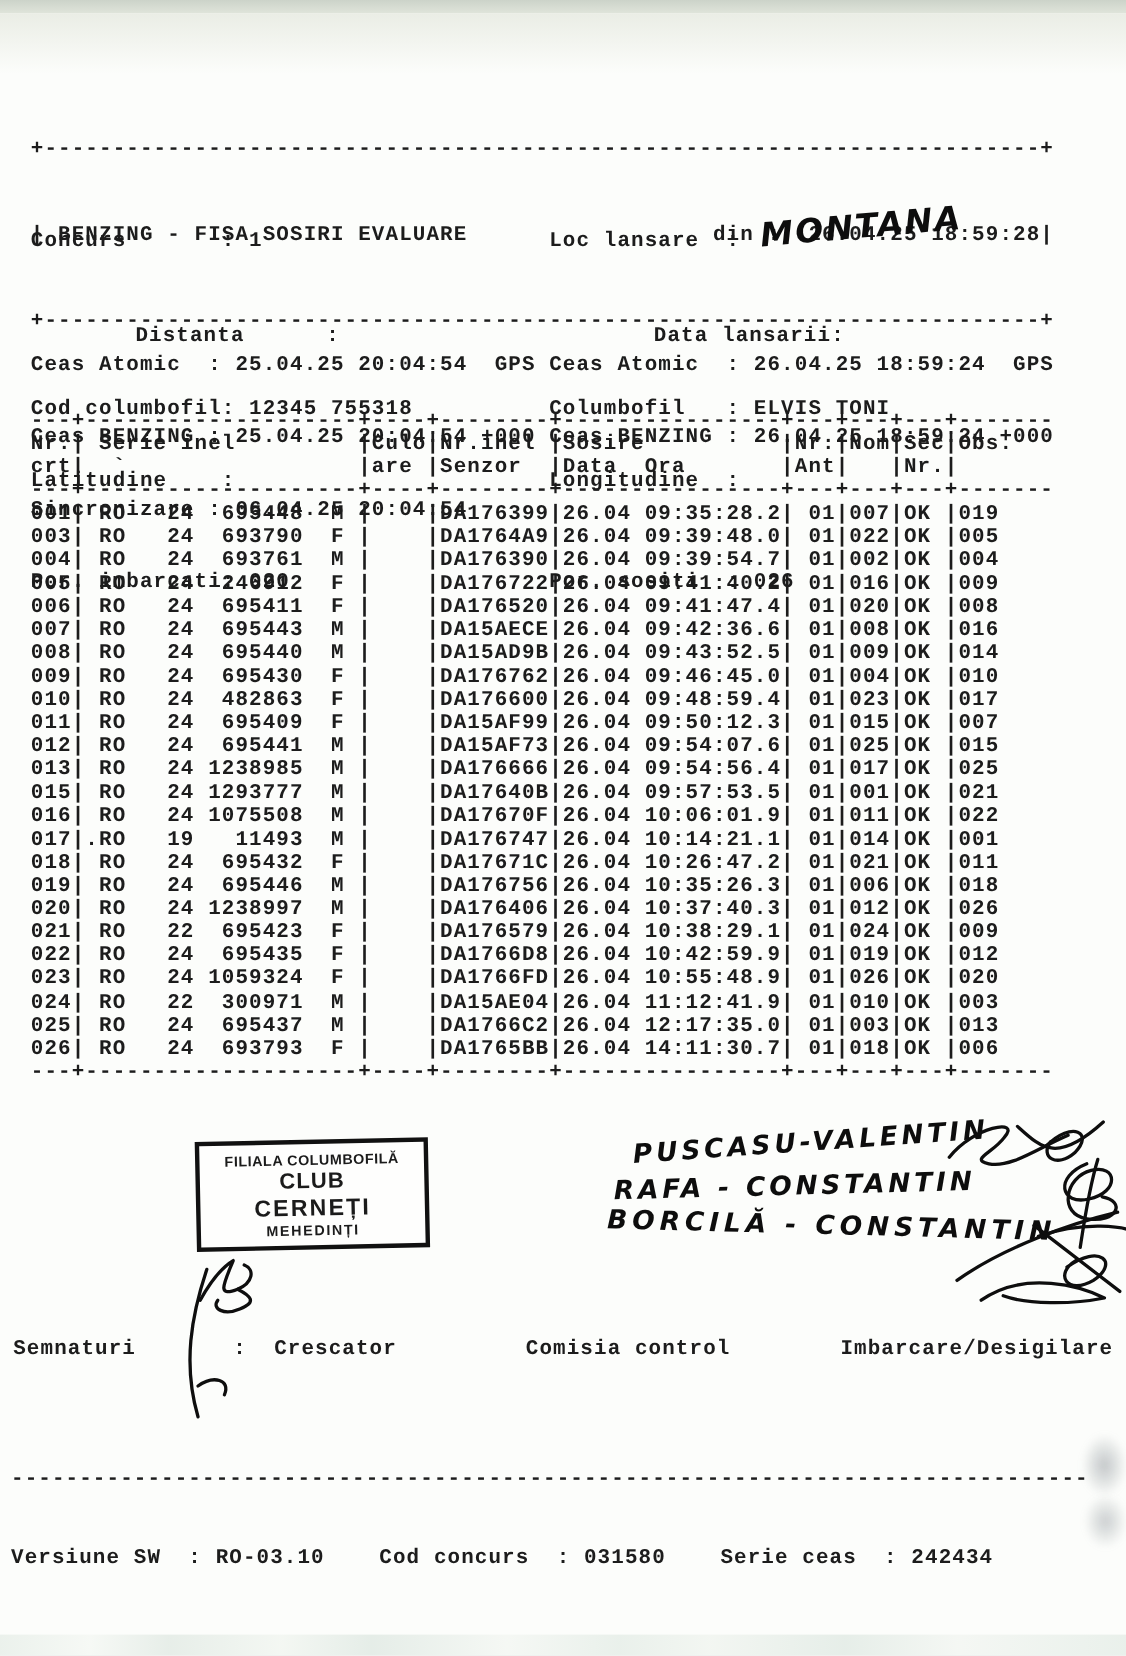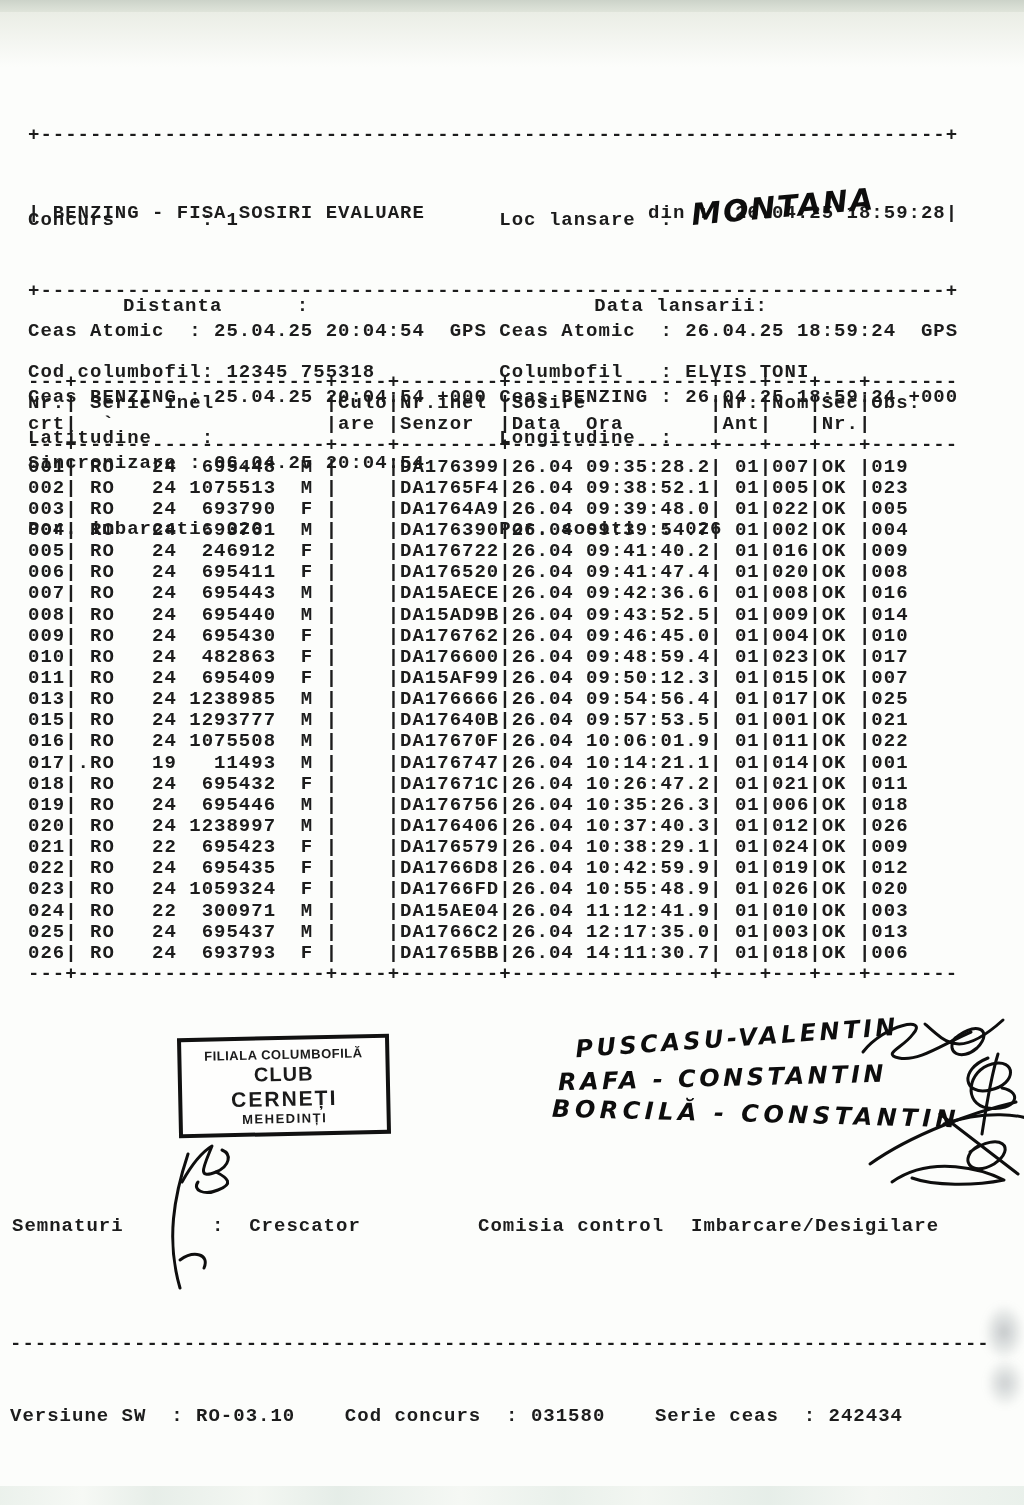--- a/index.html
+++ b/index.html
@@ -69,30 +69,30 @@
     <div id="clock-l3">Sincronizare : 06.04.25 20:04:54</div>
     <div id="clock-l4">Por. imbarcati: 020                   Por. sositi  : 026</div>
   </div>
 
   <div class="abs" id="table-block">
       <div class="trow">---+--------------------+----+--------+----------------+---+---+---+-------</div>
       <div class="trow">Nr.| Serie inel         |Culo|Nr.inel |Sosire          |Nr.|Nom|Sec|Obs.   </div>
       <div class="trow">crt|  `                 |are |Senzor  |Data  Ora       |Ant|   |Nr.|       </div>
       <div class="trow">---+--------------------+----+--------+----------------+---+---+---+-------</div>
       <div class="trow">001| RO   24  695448  M |    |DA176399|26.04 09:35:28.2| 01|007|OK |019</div>
-      <div class="trow">002| RO   24 1075513  M |    |DA1765F4|26.04 09:38:52.1| 01|005|OK |023</div>
       <div class="trow">003| RO   24  693790  F |    |DA1764A9|26.04 09:39:48.0| 01|022|OK |005</div>
       <div class="trow">004| RO   24  693761  M |    |DA176390|26.04 09:39:54.7| 01|002|OK |004</div>
       <div class="trow">005| RO   24  246912  F |    |DA176722|26.04 09:41:40.2| 01|016|OK |009</div>
       <div class="trow">006| RO   24  695411  F |    |DA176520|26.04 09:41:47.4| 01|020|OK |008</div>
       <div class="trow">007| RO   24  695443  M |    |DA15AECE|26.04 09:42:36.6| 01|008|OK |016</div>
       <div class="trow">008| RO   24  695440  M |    |DA15AD9B|26.04 09:43:52.5| 01|009|OK |014</div>
       <div class="trow">009| RO   24  695430  F |    |DA176762|26.04 09:46:45.0| 01|004|OK |010</div>
       <div class="trow">010| RO   24  482863  F |    |DA176600|26.04 09:48:59.4| 01|023|OK |017</div>
       <div class="trow">011| RO   24  695409  F |    |DA15AF99|26.04 09:50:12.3| 01|015|OK |007</div>
+      <div class="trow">012| RO   24  695441  M |    |DA15AF73|26.04 09:54:07.6| 01|025|OK |015</div>
       <div class="trow">013| RO   24 1238985  M |    |DA176666|26.04 09:54:56.4| 01|017|OK |025</div>
       <div class="trow">015| RO   24 1293777  M |    |DA17640B|26.04 09:57:53.5| 01|001|OK |021</div>
       <div class="trow">016| RO   24 1075508  M |    |DA17670F|26.04 10:06:01.9| 01|011|OK |022</div>
       <div class="trow">017|.RO   19   11493  M |    |DA176747|26.04 10:14:21.1| 01|014|OK |001</div>
       <div class="trow">018| RO   24  695432  F |    |DA17671C|26.04 10:26:47.2| 01|021|OK |011</div>
       <div class="trow">019| RO   24  695446  M |    |DA176756|26.04 10:35:26.3| 01|006|OK |018</div>
       <div class="trow">020| RO   24 1238997  M |    |DA176406|26.04 10:37:40.3| 01|012|OK |026</div>
       <div class="trow">021| RO   22  695423  F |    |DA176579|26.04 10:38:29.1| 01|024|OK |009</div>
       <div class="trow">022| RO   24  695435  F |    |DA1766D8|26.04 10:42:59.9| 01|019|OK |012</div>
       <div class="trow">023| RO   24 1059324  F |    |DA1766FD|26.04 10:55:48.9| 01|026|OK |020</div>
@@ -133,21 +133,21 @@
   <svg class="sig" style="left:132px;top:1138px" width="120" height="158" viewBox="0 0 120 158">
     <path d="M56 16 C42 58 34 102 48 150"></path>
     <path d="M50 44 C60 26 70 14 80 8 C72 28 64 42 84 34 C98 28 100 16 90 12"></path>
     <path d="M84 34 C96 40 102 46 86 52 C72 58 60 52 66 44"></path>
     <path d="M48 122 C62 112 78 116 72 130"></path>
   </svg>
 
   <div class="abs mono sem" style="left:12px">Semnaturi</div>
   <div class="abs mono sem" style="left:212px">:  Crescator</div>
   <div class="abs mono sem" style="left:478px">Comisia control</div>
-  <div class="abs mono sem" style="left:691px">Imbarcare/Desigilare</div>
+  <div class="abs mono sem" style="left:764px">Imbarcare/Desigilare</div>
 
   <div class="abs mono" id="footer-block">
     <div id="fdash">-------------------------------------------------------------------------------</div>
     <div id="f1">Versiune SW  : RO-03.10    Cod concurs  : 031580    Serie ceas  : 242434</div>
     
     
   </div>
 
   <div class="smudge s1"></div>
   <div class="smudge s2"></div>

